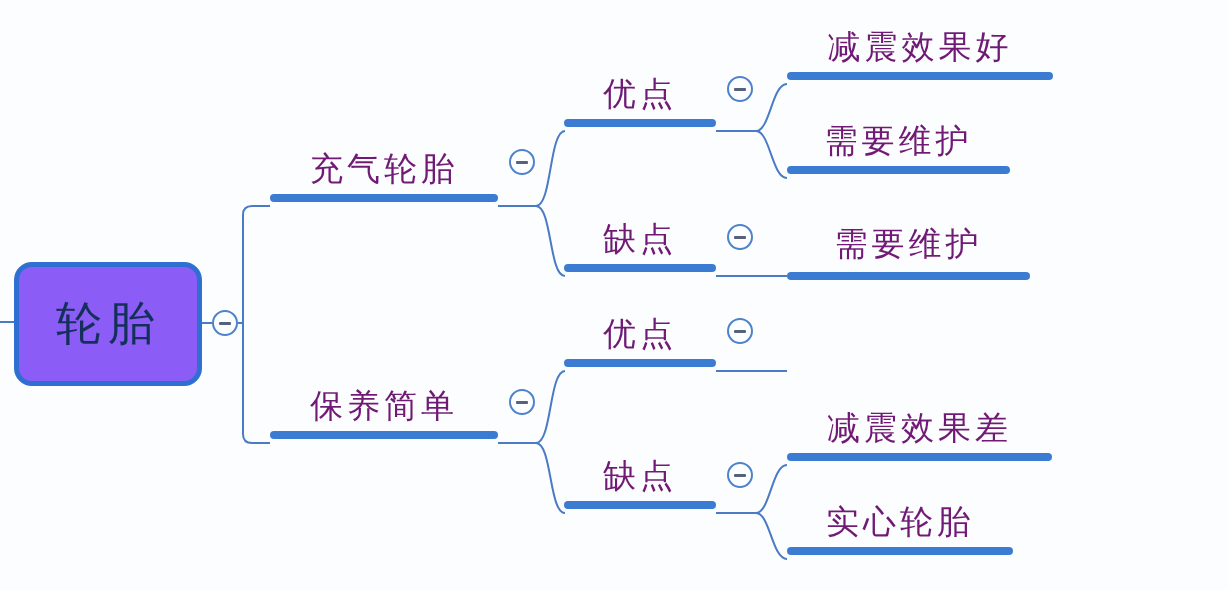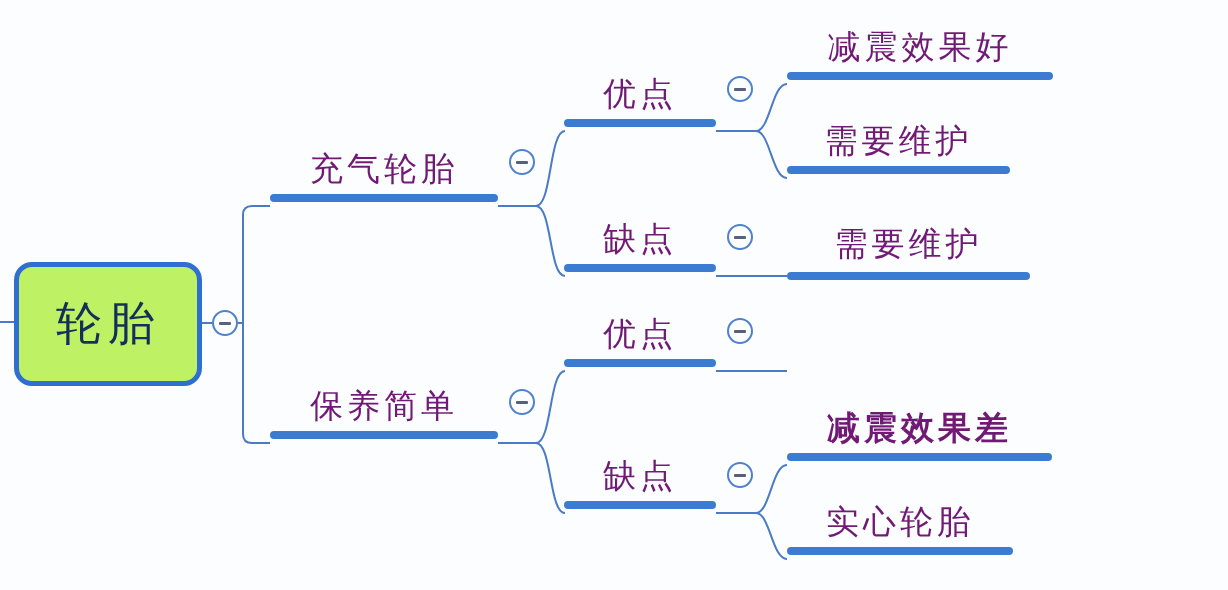--- a/index.html
+++ b/index.html
@@ -6,21 +6,21 @@
   .canvas {
     position:relative; width:1228px; height:590px;
     background:#fcfdff; overflow:hidden;
     font-family:"Liberation Sans","DejaVu Sans",sans-serif;
   }
   .connectors { position:absolute; left:0; top:0; width:1228px; height:590px; }
   .connectors path { stroke:#4a7bc4; stroke-width:2; fill:none; }
 
   .root {
     position:absolute; left:14px; top:262px; width:188px; height:124px;
-    box-sizing:border-box; background:#bef264;
+    box-sizing:border-box; background:#8b5cf6;
     border:5px solid #2e6fd1; border-radius:18px;
     display:flex; align-items:center; justify-content:center;
     font-size:46px; letter-spacing:6px; color:#14305a;
     cursor:default;
   }
 
   .node { position:absolute; }
   .node .label {
     height:44px; line-height:44px; text-align:center;
     font-size:33px; letter-spacing:4px; color:#701a75; white-space:nowrap;
@@ -104,21 +104,21 @@
     <div class="label">需要维护</div>
     <div class="bar"></div>
   </div>
 
   <div class="node" style="left:787px; top:225px; width:243px;font-family:Liberation Mono, monospace;">
     <div class="label">需要维护</div>
     <div class="bar"></div>
   </div>
 
 
-  <div class="node" style="left:787px; top:406px; width:265px;font-weight:bold;">
+  <div class="node" style="left:787px; top:406px; width:265px;">
     <div class="label">减震效果差</div>
     <div class="bar"></div>
   </div>
 
   <div class="node" style="left:787px; top:500px; width:226px;">
     <div class="label">实心轮胎</div>
     <div class="bar"></div>
   </div>
 
   <div class="collapse" style="left:212px; top:310px;">

